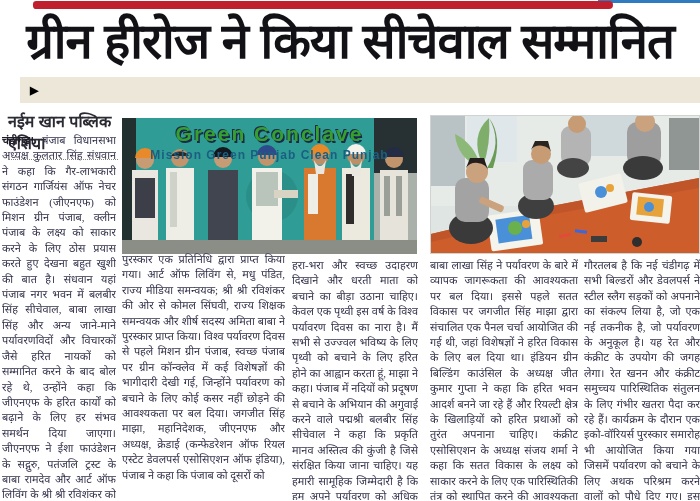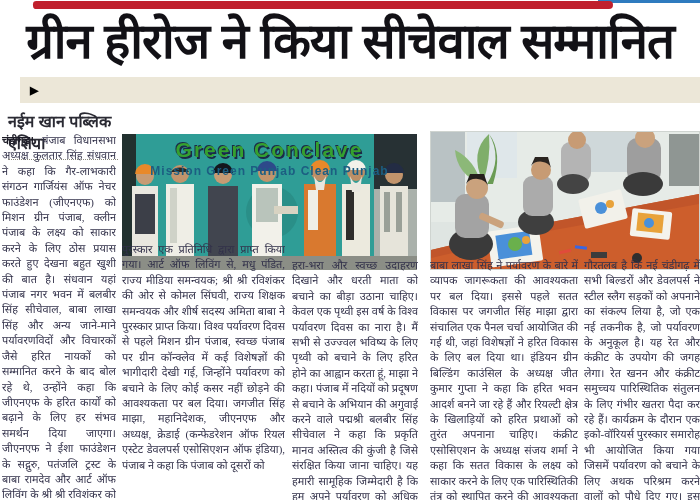--- a/index.html
+++ b/index.html
@@ -22,26 +22,26 @@
   .substrip .arrow{font-size:11px;margin-right:7px;color:#000;}
   
   .byline{position:absolute;left:8px;top:110px;width:110px;
           font-family:"Liberation Sans", sans-serif;font-weight:700;font-size:16px;
           color:#2a2a33;padding-bottom:5px;border-bottom:1.5px dotted #8a887d;}
   
   .col{position:absolute;font-size:10.9px;line-height:15.4px;text-align:justify;
        color:#32314a;overflow:hidden;}
   .col b.dateline{color:#1c1b26;}
   .col1{left:2px;top:133px;width:114px;height:366px;}
-  .col2{left:122px;top:242px;width:163px;height:242px;}
+  .col2{left:122px;top:252px;width:163px;height:242px;}
   .col3{left:292px;top:258px;width:126px;height:242px;}
   .col4{left:430px;top:258px;width:148px;height:242px;}
   .col5{left:584px;top:258px;width:116px;height:242px;}
   
-  .photo{position:absolute;overflow:hidden;margin-top:16px;}
+  .photo{position:absolute;overflow:hidden;}
   .photo1{left:122px;top:118px;width:295px;height:136px;background:#2f9d96;}
   .photo2{left:430px;top:115px;width:270px;height:139px;background:#dfe5e2;border:1px solid #cfd4d0;box-sizing:border-box;}
   .photo svg{position:absolute;left:0;top:0;}
   .banner-title{position:absolute;left:0;top:4px;width:100%;text-align:center;
       font-family:"Liberation Sans", sans-serif;font-weight:800;font-size:21px;letter-spacing:2px;
       color:#35a02f;text-shadow:1.5px 1.5px 0 #1b2a47,-1px -1px 0 #1b2a47;z-index:3;}
   .banner-sub{position:absolute;left:0;top:30px;width:100%;text-align:center;
       font-family:"Liberation Sans", sans-serif;font-weight:700;font-size:12px;letter-spacing:1px;
       color:#1c5e82;z-index:3;}
 </style>

